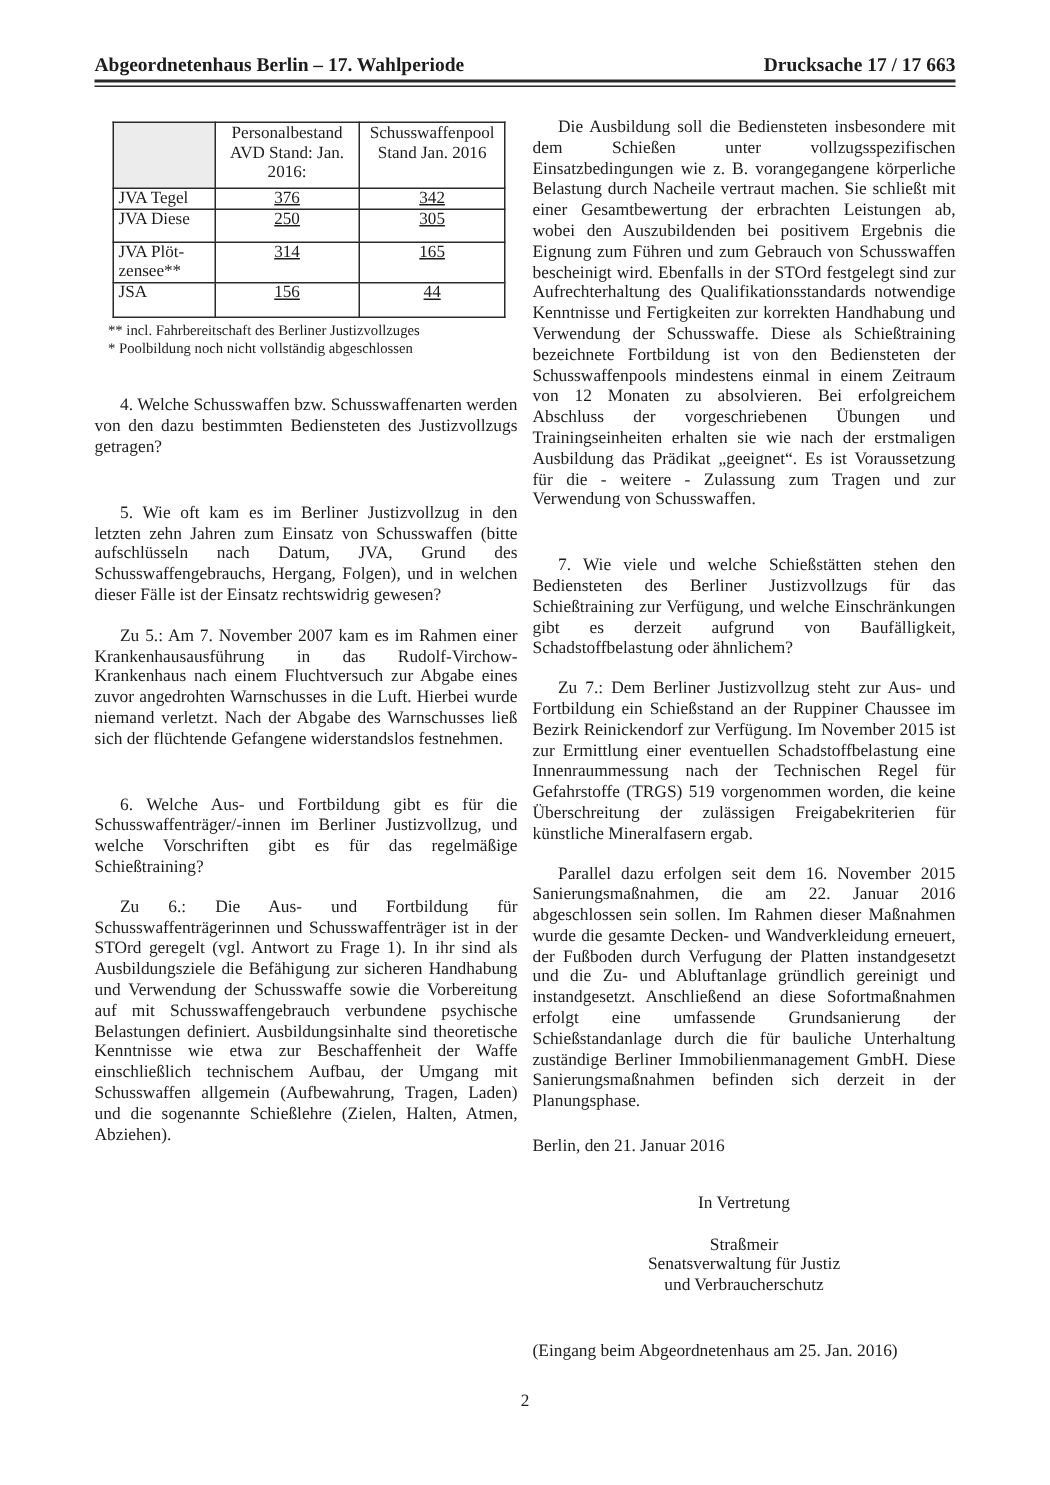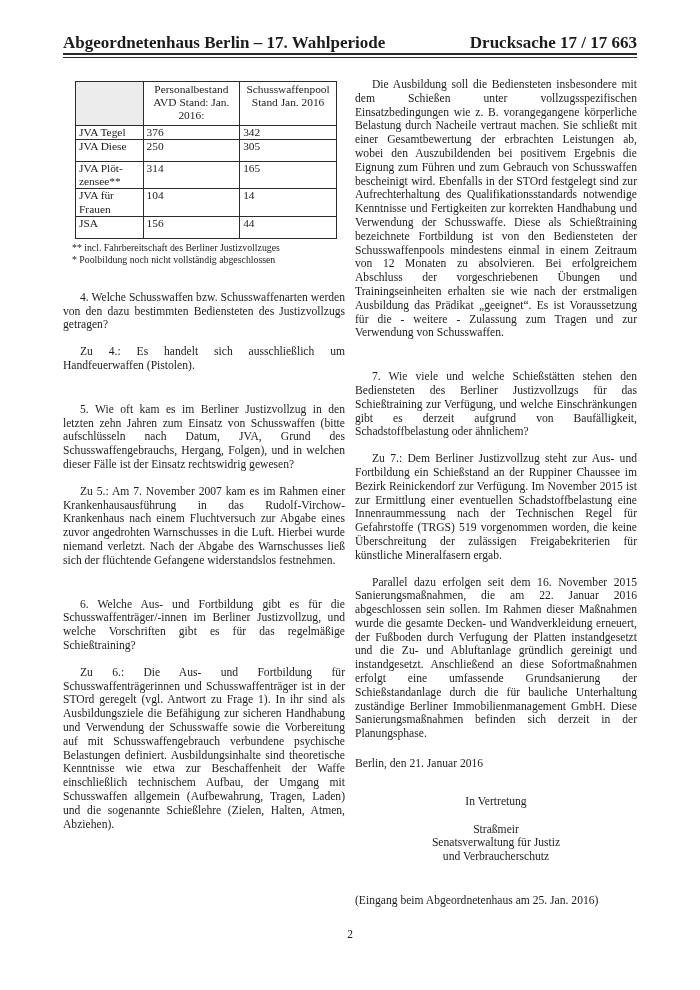--- a/index.html
+++ b/index.html
@@ -2,33 +2,33 @@
 <html lang="de"><head>
 <meta charset="utf-8">
 <style>
   html,body{margin:0;padding:0;background:#ffffff;}
   .page{
     position:relative;width:700px;height:990px;background:#ffffff;overflow:hidden;
     font-family:"Liberation Serif","DejaVu Serif",serif;color:#1c1c1c;
   }
   
   .hdr{position:absolute;top:36px;left:63px;right:63px;}
-  .hdr-row{display:flex;justify-content:space-between;font-weight:bold;font-size:17px;line-height:13px;}
+  .hdr-row{display:flex;justify-content:space-between;font-weight:bold;font-size:13px;line-height:13px;}
   .hdr-rule{margin-top:4px;height:2px;border-top:2px solid #2a2a2a;border-bottom:1px solid #2a2a2a;}
   
   .columns{position:absolute;top:74px;left:63px;display:flex;gap:10px;}
   .col{width:282px;font-size:11.6px;line-height:13.8px;text-align:justify;}
   .col p{margin:0;text-indent:17px;}
   
   table.doc-table{border-collapse:collapse;margin:7px 0 0 12px;width:262px;font-size:11.4px;line-height:13.2px;text-align:left;}
   table.doc-table th,table.doc-table td{border:1px solid #2a2a2a;padding:0 3px;vertical-align:top;font-weight:normal;}
   table.doc-table th{text-align:center;padding:1px 2px 2px;}
   th.corner{background:#ececec;width:62px;}
   col.c-label{width:68px;}col.c-num{width:97px;}
-  td.num{text-align:left;}
+  td.num{text-align:center;text-decoration:underline;}
   tr.tall td{padding-bottom:8px;}
   
   .footnotes{margin:3px 0 0 9px;font-size:9.8px;line-height:12.4px;text-align:left;}
   
   p.question{margin-top:30px !important;}
   p.question.first{margin-top:24px !important;}
   p.answer{margin-top:13px !important;}
   p.cont{margin-top:4px !important;}
   p.date-line{margin-top:16px !important;text-indent:0 !important;text-align:left;}
   .sig{margin-top:24px;text-align:center;line-height:13.8px;}
@@ -76,40 +76,34 @@
           <tr class="tall">
             <td>JVA Diese</td>
             <td class="num">250</td>
             <td class="num">305</td>
           </tr>
           <tr>
             <td>JVA Plöt-zensee**</td>
             <td class="num">314</td>
             <td class="num">165</td>
           </tr>
-          <tr>
-            <td>JVA für Frauen</td>
-            <td class="num">104</td>
-            <td class="num">14</td>
-          </tr>
           <tr class="tall">
             <td>JSA</td>
             <td class="num">156</td>
             <td class="num">44</td>
           </tr>
         </tbody>
       </table>
 
       <div class="footnotes">
         <div>** incl. Fahrbereitschaft des Berliner Justizvollzuges</div>
         <div>* Poolbildung noch nicht vollständig abgeschlossen</div>
       </div>
 
       <p class="question first">4. Welche Schusswaffen bzw. Schusswaffenarten werden von den dazu bestimmten Bediensteten des Justizvollzugs getragen?</p>
-      <p class="answer">Zu 4.: Es handelt sich ausschließlich um Handfeuerwaffen (Pistolen).</p>
       <p class="question">5. Wie oft kam es im Berliner Justizvollzug in den letzten zehn Jahren zum Einsatz von Schusswaffen (bitte aufschlüsseln nach Datum, JVA, Grund des Schusswaffengebrauchs, Hergang, Folgen), und in welchen dieser Fälle ist der Einsatz rechtswidrig gewesen?</p>
       <p class="answer">Zu 5.: Am 7. November 2007 kam es im Rahmen einer Krankenhausausführung in das Rudolf-Virchow-Krankenhaus nach einem Fluchtversuch zur Abgabe eines zuvor angedrohten Warnschusses in die Luft. Hierbei wurde niemand verletzt. Nach der Abgabe des Warnschusses ließ sich der flüchtende Gefangene widerstandslos festnehmen.</p>
       <p class="question">6. Welche Aus- und Fortbildung gibt es für die Schusswaffenträger/-innen im Berliner Justizvollzug, und welche Vorschriften gibt es für das regelmäßige Schießtraining?</p>
       <p class="answer">Zu 6.: Die Aus- und Fortbildung für Schusswaffenträgerinnen und Schusswaffenträger ist in der STOrd geregelt (vgl. Antwort zu Frage 1). In ihr sind als Ausbildungsziele die Befähigung zur sicheren Handhabung und Verwendung der Schusswaffe sowie die Vorbereitung auf mit Schusswaffengebrauch verbundene psychische Belastungen definiert. Ausbildungsinhalte sind theoretische Kenntnisse wie etwa zur Beschaffenheit der Waffe einschließlich technischem Aufbau, der Umgang mit Schusswaffen allgemein (Aufbewahrung, Tragen, Laden) und die sogenannte Schießlehre (Zielen, Halten, Atmen, Abziehen).</p>
     </div>
 
     <div class="col">
       <p class="cont">Die Ausbildung soll die Bediensteten insbesondere mit dem Schießen unter vollzugsspezifischen Einsatzbedingungen wie z. B. vorangegangene körperliche Belastung durch Nacheile vertraut machen. Sie schließt mit einer Gesamtbewertung der erbrachten Leistungen ab, wobei den Auszubildenden bei positivem Ergebnis die Eignung zum Führen und zum Gebrauch von Schusswaffen bescheinigt wird. Ebenfalls in der STOrd festgelegt sind zur Aufrechterhaltung des Qualifikationsstandards notwendige Kenntnisse und Fertigkeiten zur korrekten Handhabung und Verwendung der Schusswaffe. Diese als Schießtraining bezeichnete Fortbildung ist von den Bediensteten der Schusswaffenpools mindestens einmal in einem Zeitraum von 12 Monaten zu absolvieren. Bei erfolgreichem Abschluss der vorgeschriebenen Übungen und Trainingseinheiten erhalten sie wie nach der erstmaligen Ausbildung das Prädikat „geeignet“. Es ist Voraussetzung für die - weitere - Zulassung zum Tragen und zur Verwendung von Schusswaffen.</p>
       <p class="question">7. Wie viele und welche Schießstätten stehen den Bediensteten des Berliner Justizvollzugs für das Schießtraining zur Verfügung, und welche Einschränkungen gibt es derzeit aufgrund von Baufälligkeit, Schadstoffbelastung oder ähnlichem?</p>
       <p class="answer">Zu 7.: Dem Berliner Justizvollzug steht zur Aus- und Fortbildung ein Schießstand an der Ruppiner Chaussee im Bezirk Reinickendorf zur Verfügung. Im November 2015 ist zur Ermittlung einer eventuellen Schadstoffbelastung eine Innenraummessung nach der Technischen Regel für Gefahrstoffe (TRGS) 519 vorgenommen worden, die keine Überschreitung der zulässigen Freigabekriterien für künstliche Mineralfasern ergab.</p>

